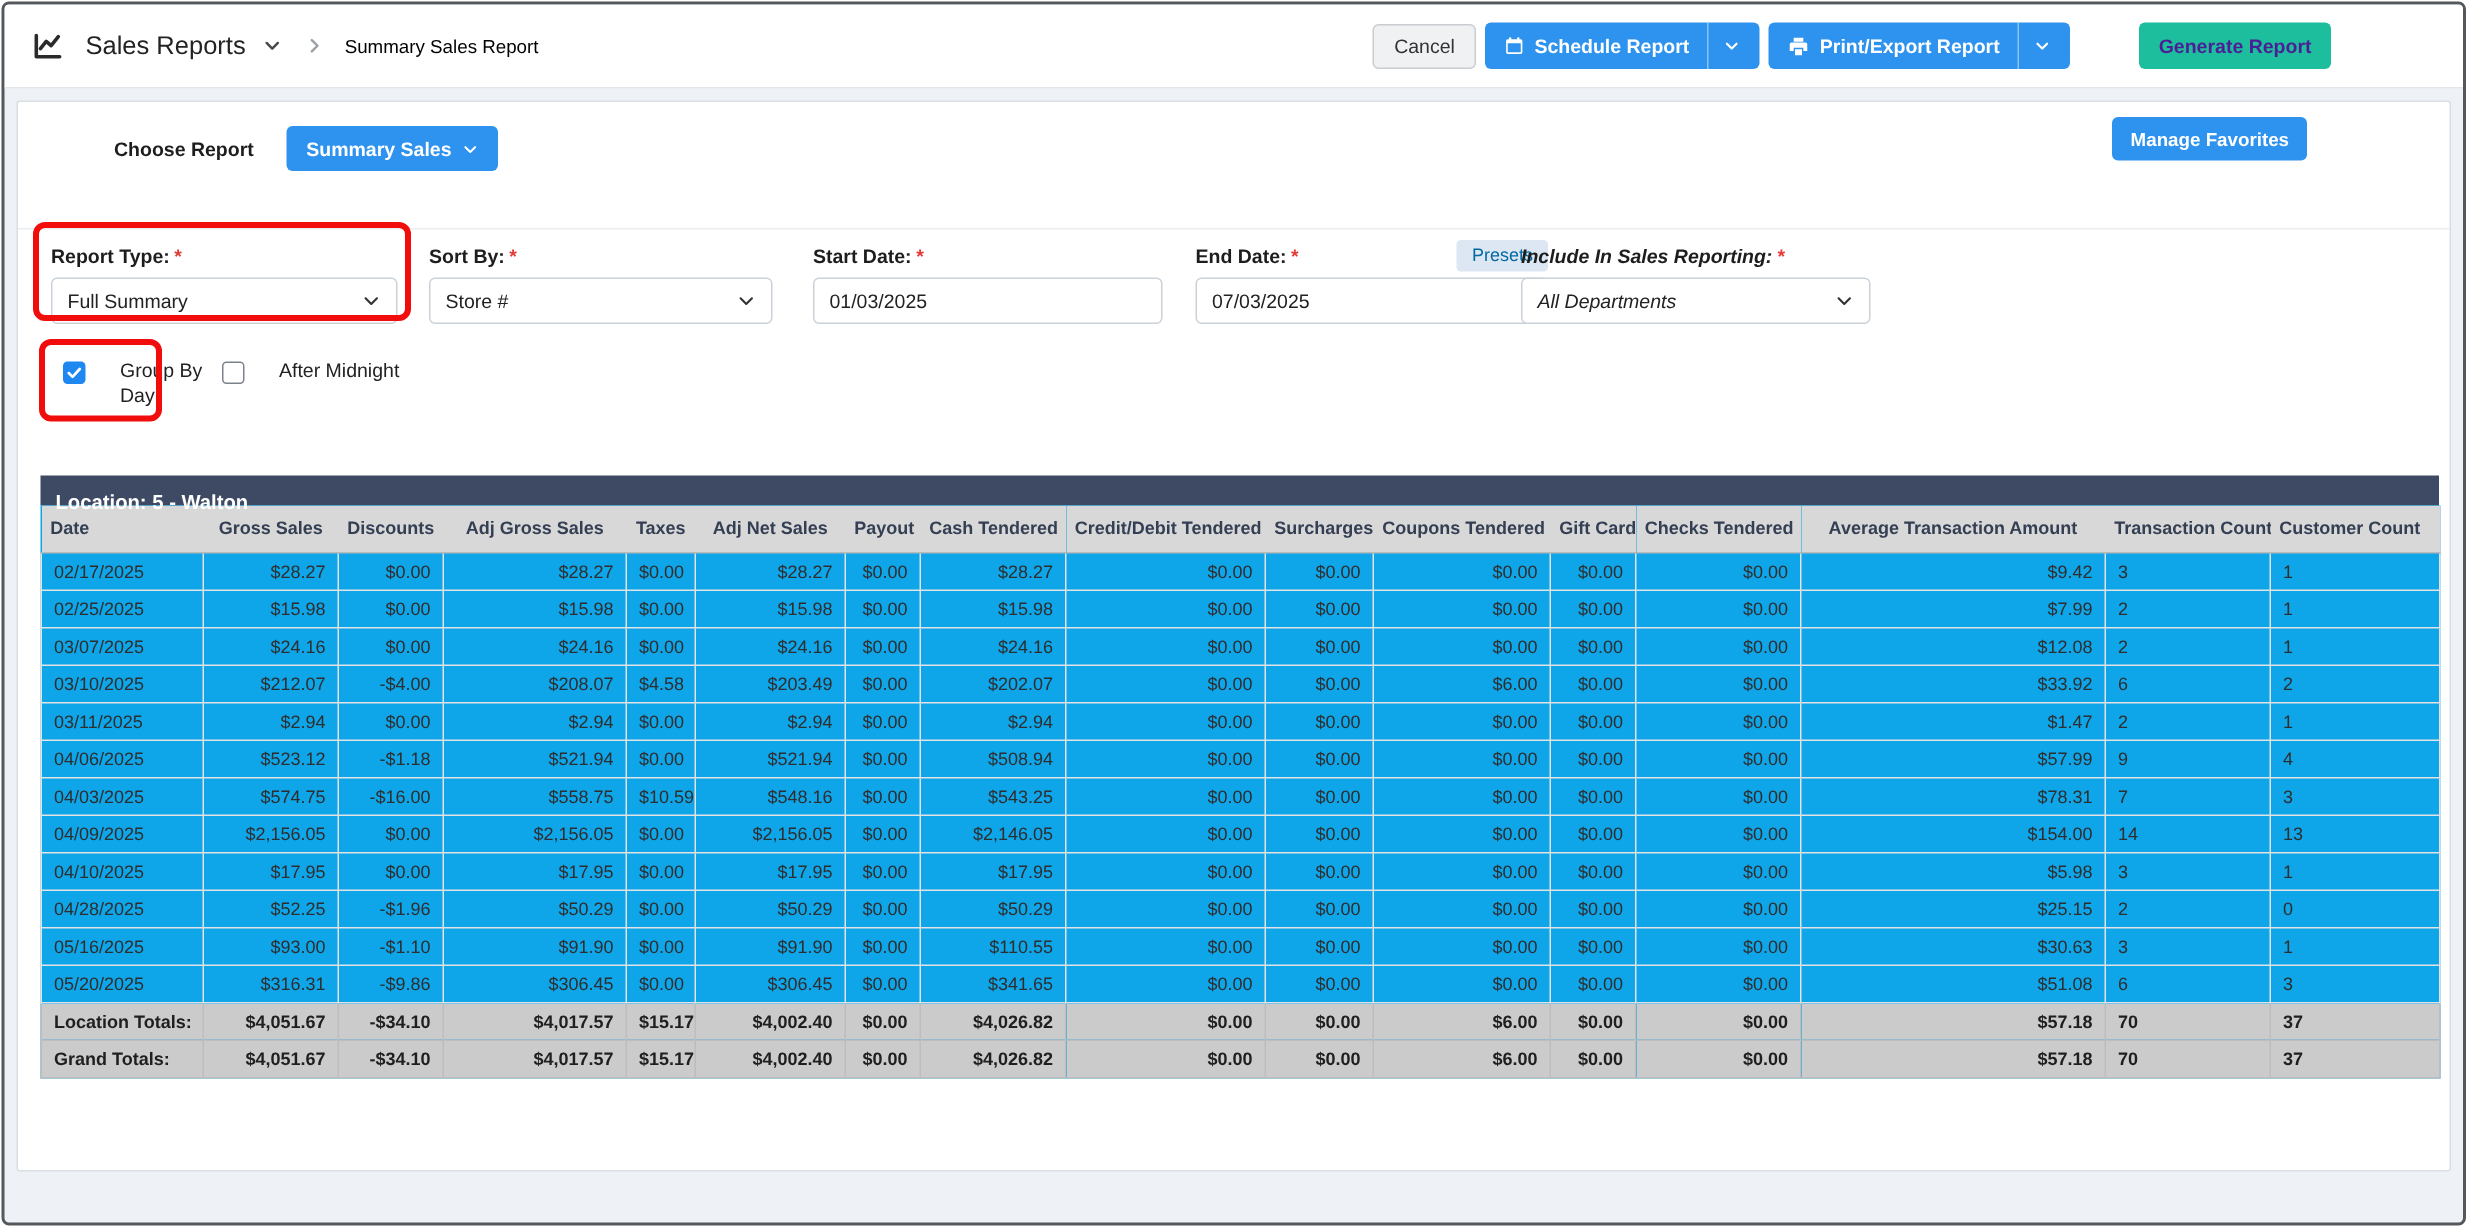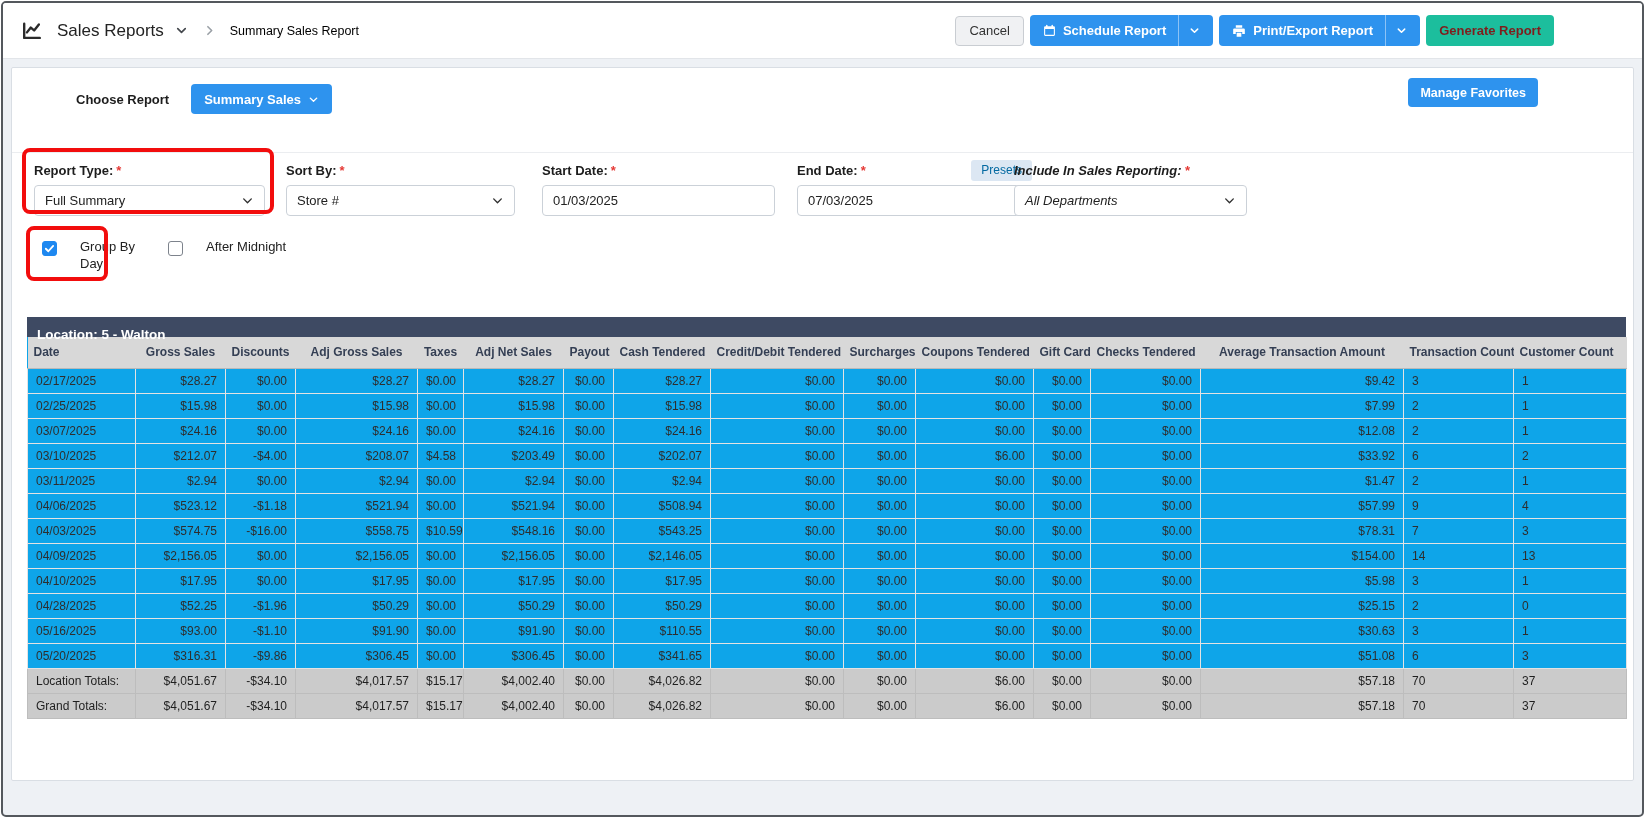--- a/index.html
+++ b/index.html
@@ -13,21 +13,21 @@
   
   .topbar{height:56px;background:#fff;border-bottom:1px solid #E2E5E9;display:flex;align-items:center;justify-content:space-between;padding:0 88px 0 18px;}
   .topbar-left{display:flex;align-items:center;gap:10px;}
   .app-title{font-size:17px;color:#232323;margin-left:4px;}
   .crumb{font-size:12.5px;color:#000000;}
   .tsep{margin:0 4px;display:flex;align-items:center;}
   .topbar-actions{display:flex;align-items:center;gap:6px;}
   .btn{display:inline-flex;align-items:center;gap:7px;height:31px;padding:0 13px;border:none;border-radius:4px;font-size:13px;font-weight:bold;cursor:pointer;white-space:nowrap;}
   .btn-light{background:#F0F1F3;border:1px solid #C9CDD2;color:#333;font-weight:normal;height:30px;}
   .btn-blue{background:var(--accent-blue);color:#fff;}
-  .btn-green{background:var(--accent-green);color:#7f1d1d;}
+  .btn-green{background:var(--accent-green);color:#4c1d95;margin-left:40px;}
   .split-caret{display:inline-flex;align-items:center;padding-left:10px;margin-left:5px;border-left:1px solid rgba(255,255,255,.45);height:100%;}
 
   
   .page{padding:8px;}
   .card{position:relative;background:#fff;border:1px solid #D9DEE4;border-radius:2px;height:714px;}
 
   .choose-row{position:absolute;top:8px;left:16px;right:0;height:46px;display:flex;align-items:center;gap:22px;margin-left:48px;}
   .sec-label{font-size:13px;font-weight:bold;color:#1D1D1D;}
   .btn-sm{height:30px;}
   .manage-fav{position:absolute;top:10px;right:95px;height:29px;font-size:12.5px;padding:0 12px;}
@@ -49,21 +49,21 @@
   .chk .box.checked svg{display:block;}
   .chk-label{font-size:13px;color:#222;line-height:17px;}
   .chk-label.wrap{width:58px;}
 
   
   .table-section{position:absolute;top:249px;left:15px;width:1599px;}
   .location-bar{background:var(--table-header-bg);color:#fff;font-weight:bold;font-size:13.5px;height:20px;line-height:35px;padding:0 10px;}
   table{width:100%;table-layout:fixed;border-collapse:collapse;background:#0ea5e9;font-size:12px;color:#2E2E2E;}
   thead th{background:var(--col-header-bg);color:#343F54;font-weight:bold;height:31px;padding:0 6px;white-space:nowrap;overflow:hidden;border-bottom:1px solid #B9B9B9;}
   tbody td{height:25px;padding:0 8px;white-space:nowrap;overflow:hidden;border:1px solid #E3E3E3;border-top:none;}
-  tbody tr.total td{background:var(--totals-bg);font-weight:normal;border-color:#BDBDBD;color:#1F1F1F;}
+  tbody tr.total td{background:var(--totals-bg);font-weight:bold;border-color:#BDBDBD;color:#1F1F1F;}
   .al{text-align:left;} .ar{text-align:right;} .ac{text-align:center;}
 
   .annotation{position:absolute;border:4px solid var(--annotation-red);border-radius:8px;pointer-events:none;z-index:5;}
   .ann-report-type{left:10px;top:80px;width:252px;height:66px;}
   .ann-group-by{left:14px;top:158px;width:82px;height:55px;}
 </style>
 </head>
 <body>
 
 <div class="frame">
@@ -202,21 +202,21 @@
 
       <div class="checkbox-row">
         <label class="chk" style="left:30px;">
           <span class="box checked" id="chk-group">
             <svg width="11" height="11" viewBox="0 0 24 24" fill="none" stroke="#fff" stroke-width="4" stroke-linecap="round" stroke-linejoin="round">
                 <path d="M4 12.5l5.5 5.5L20 6.5"></path>
               </svg>
           </span>
           <span class="chk-label wrap">Group By Day</span>
         </label>
-        <label class="chk" style="left:156px;">
+        <label class="chk" style="left:136px;">
           <span class="box" id="chk-midnight">
             
           </span>
           <span class="chk-label">After Midnight</span>
         </label>
       </div>
 
       <div class="table-section">
         <div class="location-bar">Location: 5 - Walton</div>
         <table>

